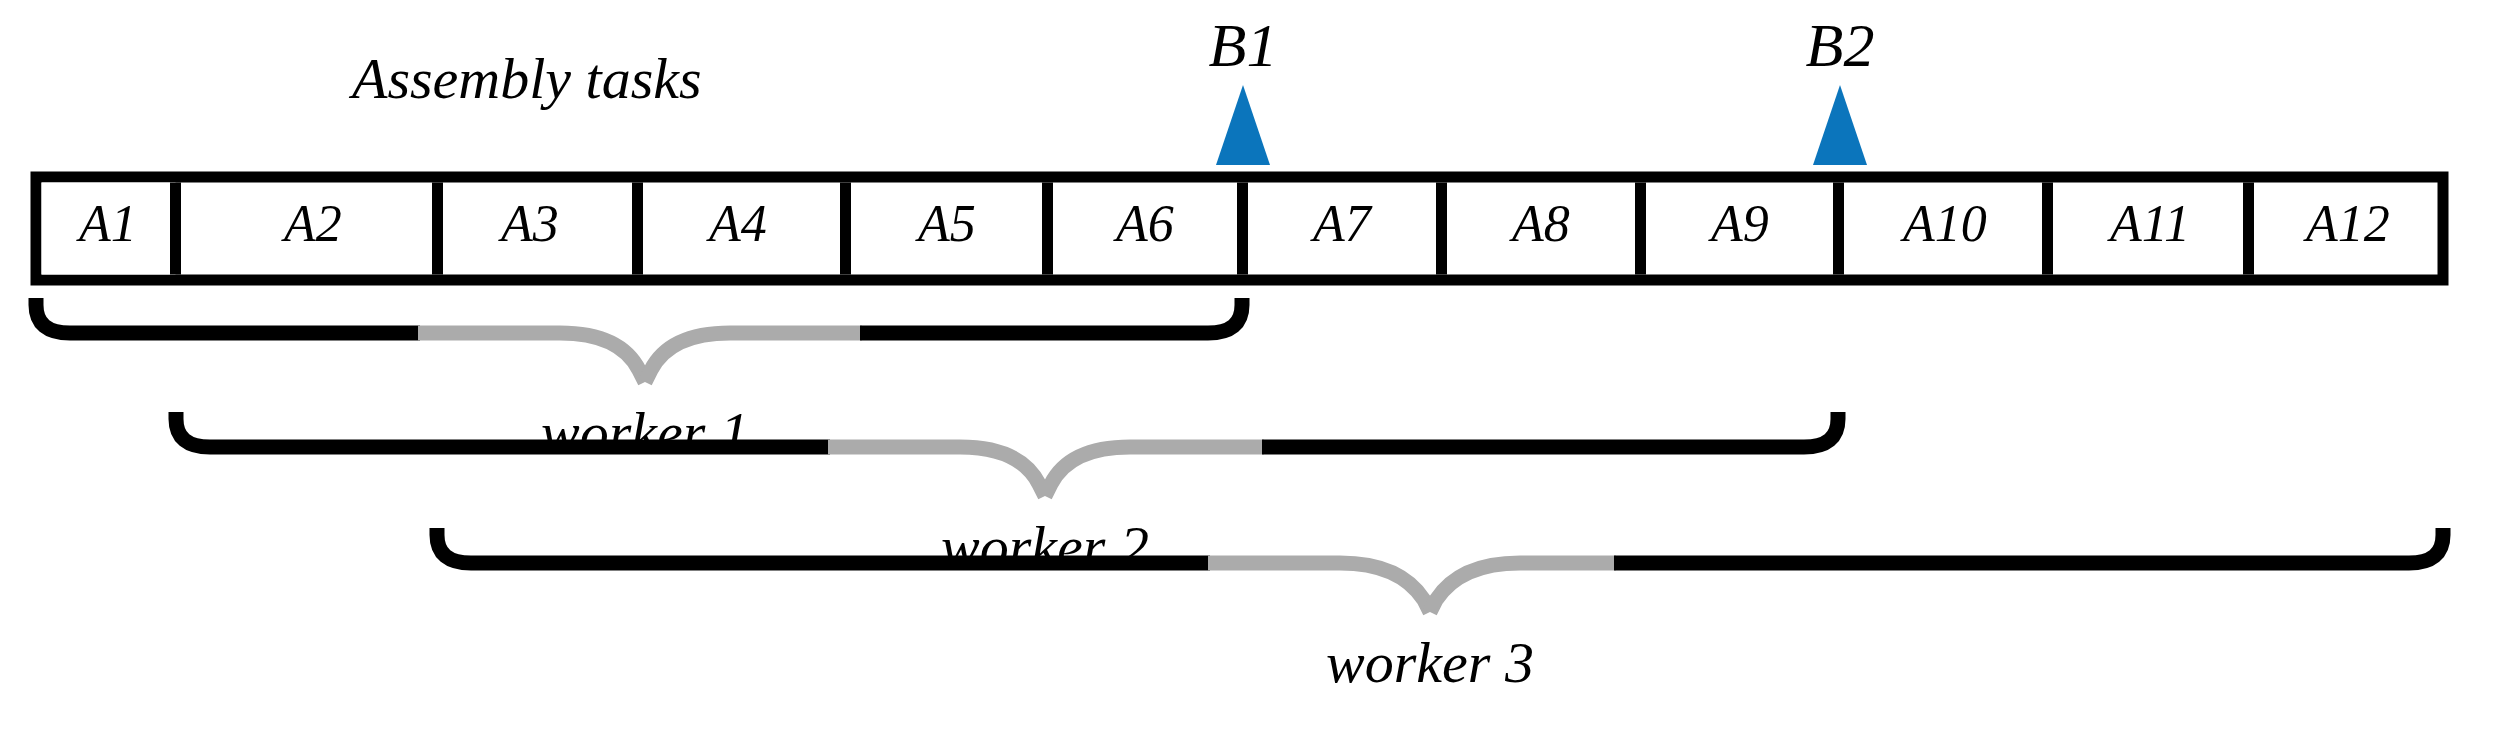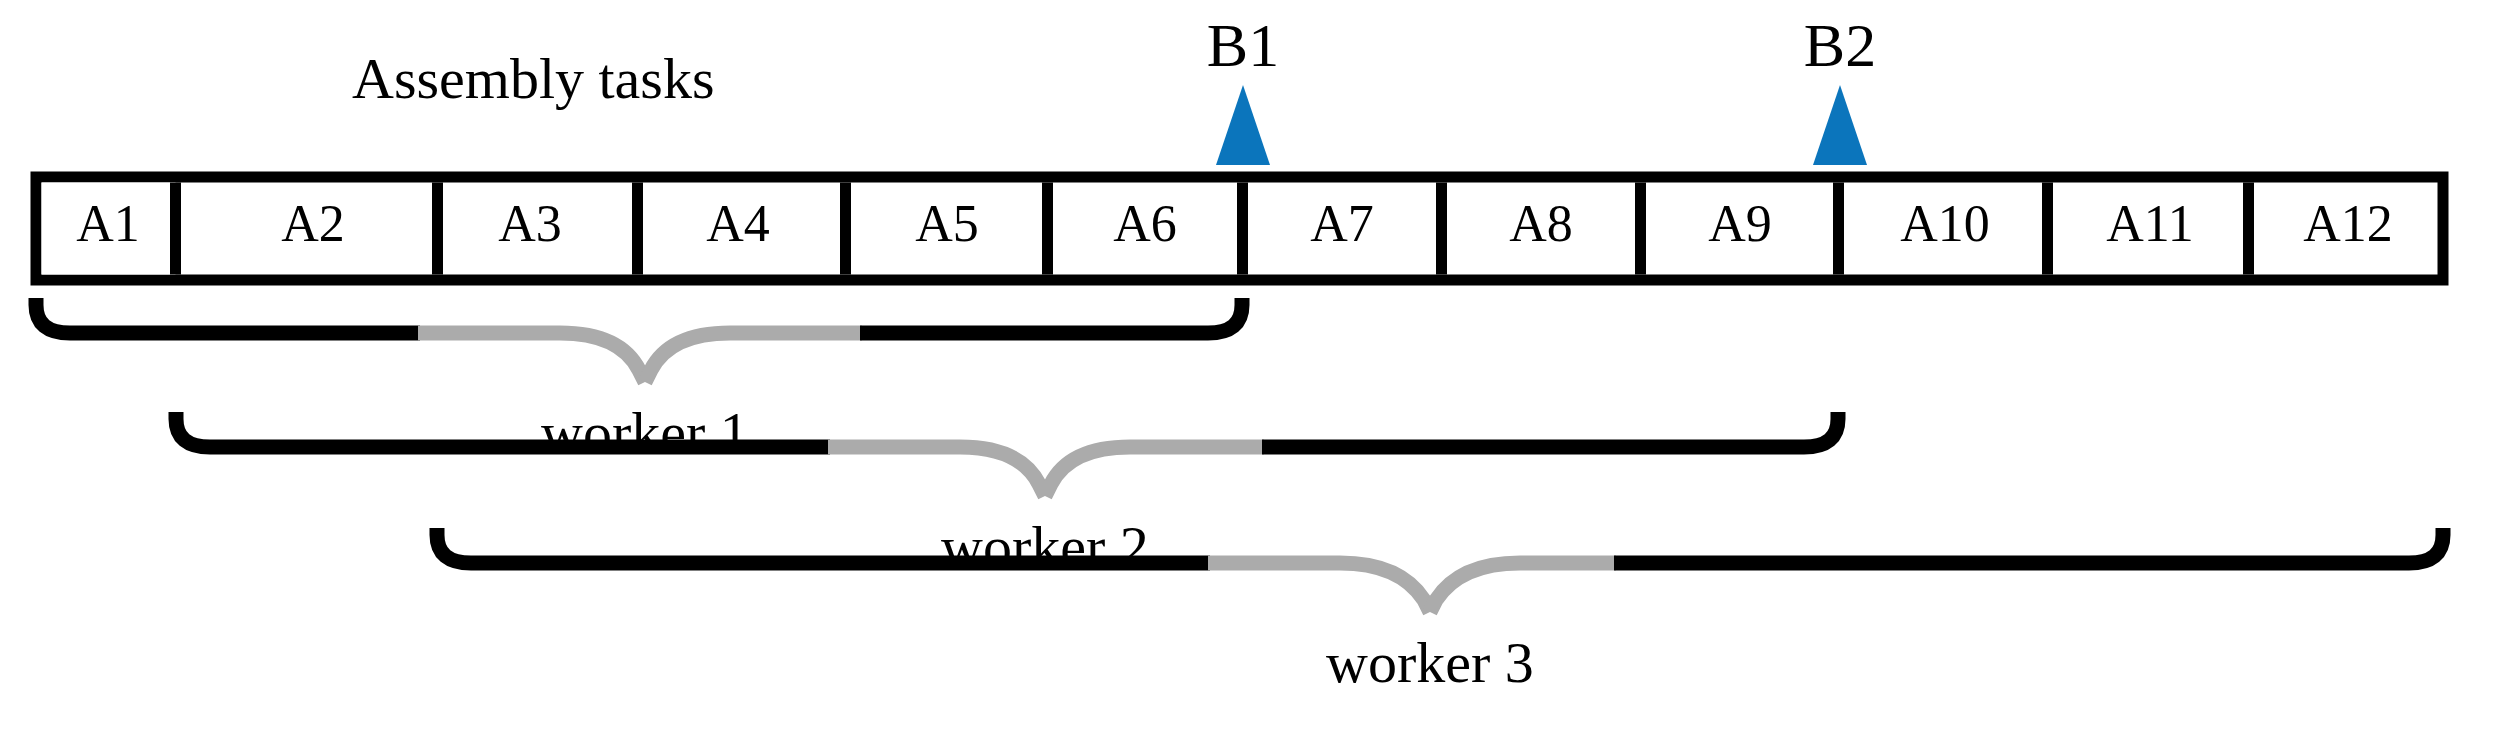--- a/index.html
+++ b/index.html
@@ -9,20 +9,21 @@
   }
   body {
     font-family: "Liberation Serif", "DejaVu Serif", serif;
   }
   #stage {
     position: relative;
     width: 2495px;
     height: 719px;
     background: #ffffff;
     overflow: hidden;
+    font-style: italic;
   }
   #diagram {
     position: absolute;
     top: 0;
     left: 0;
     width: 2495px;
     height: 731px;
     display: block;
   }
   .task-label {

